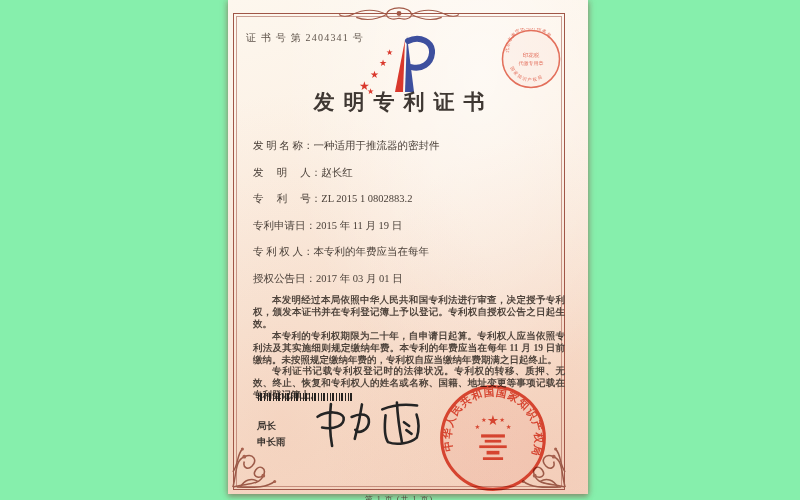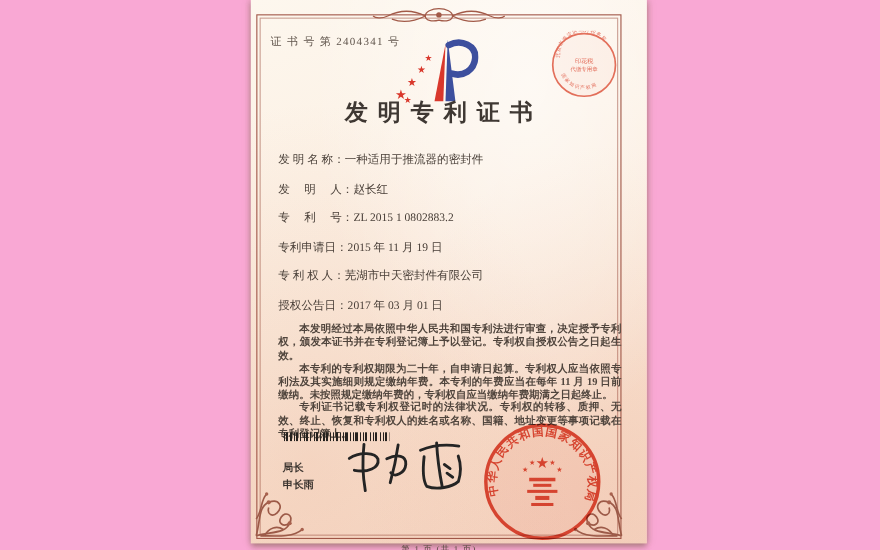--- a/index.html
+++ b/index.html
@@ -1,17 +1,17 @@
 <!DOCTYPE html>
 <html><head>
 <meta charset="utf-8">
 <style>
   html,body{margin:0;padding:0;}
   .photo{
-    position:relative;width:800px;height:500px;background:#f9a8d4;overflow:hidden;
+    position:relative;width:800px;height:500px;background:#86efac;overflow:hidden;
     font-family:"Liberation Serif","DejaVu Serif",serif;
   }
   .paper{
     position:absolute;left:228px;top:0;width:360px;height:494px;
     background:linear-gradient(165deg,#fdf7ee 0%,#fcf1e5 30%,#fae9da 55%,#f8dfcd 80%,#f6d8c6 100%);
     box-shadow:0 3px 5px rgba(120,90,70,.45),2px 0 6px rgba(150,120,100,.28),-2px 0 6px rgba(150,120,100,.28);
   }
   .paper::before{
     content:"";position:absolute;inset:0;pointer-events:none;
     background:
@@ -158,21 +158,21 @@
       <div class="field">
         <span class="lab">发　 明　 人：</span><span>赵长红</span>
       </div>
       <div class="field">
         <span class="lab">专　 利　 号：</span><span>ZL 2015 1 0802883.2</span>
       </div>
       <div class="field">
         <span class="lab">专利申请日：</span><span>2015 年 11 月 19 日</span>
       </div>
       <div class="field">
-        <span class="lab">专 利 权 人：</span><span>芜湖市中天密封件有限公司</span>
+        <span class="lab">专 利 权 人：</span><span>本专利的年费应当在每年</span>
       </div>
       <div class="field">
         <span class="lab">授权公告日：</span><span>2017 年 03 月 01 日</span>
       </div>
     </div>
 
     <div class="paras">
       <p>本发明经过本局依照中华人民共和国专利法进行审查，决定授予专利权，颁发本证书并在专利登记簿上予以登记。专利权自授权公告之日起生效。</p>
       <p>本专利的专利权期限为二十年，自申请日起算。专利权人应当依照专利法及其实施细则规定缴纳年费。本专利的年费应当在每年 11 月 19 日前缴纳。未按照规定缴纳年费的，专利权自应当缴纳年费期满之日起终止。</p>
       <p>专利证书记载专利权登记时的法律状况。专利权的转移、质押、无效、终止、恢复和专利权人的姓名或名称、国籍、地址变更等事项记载在专利登记簿上。</p>

